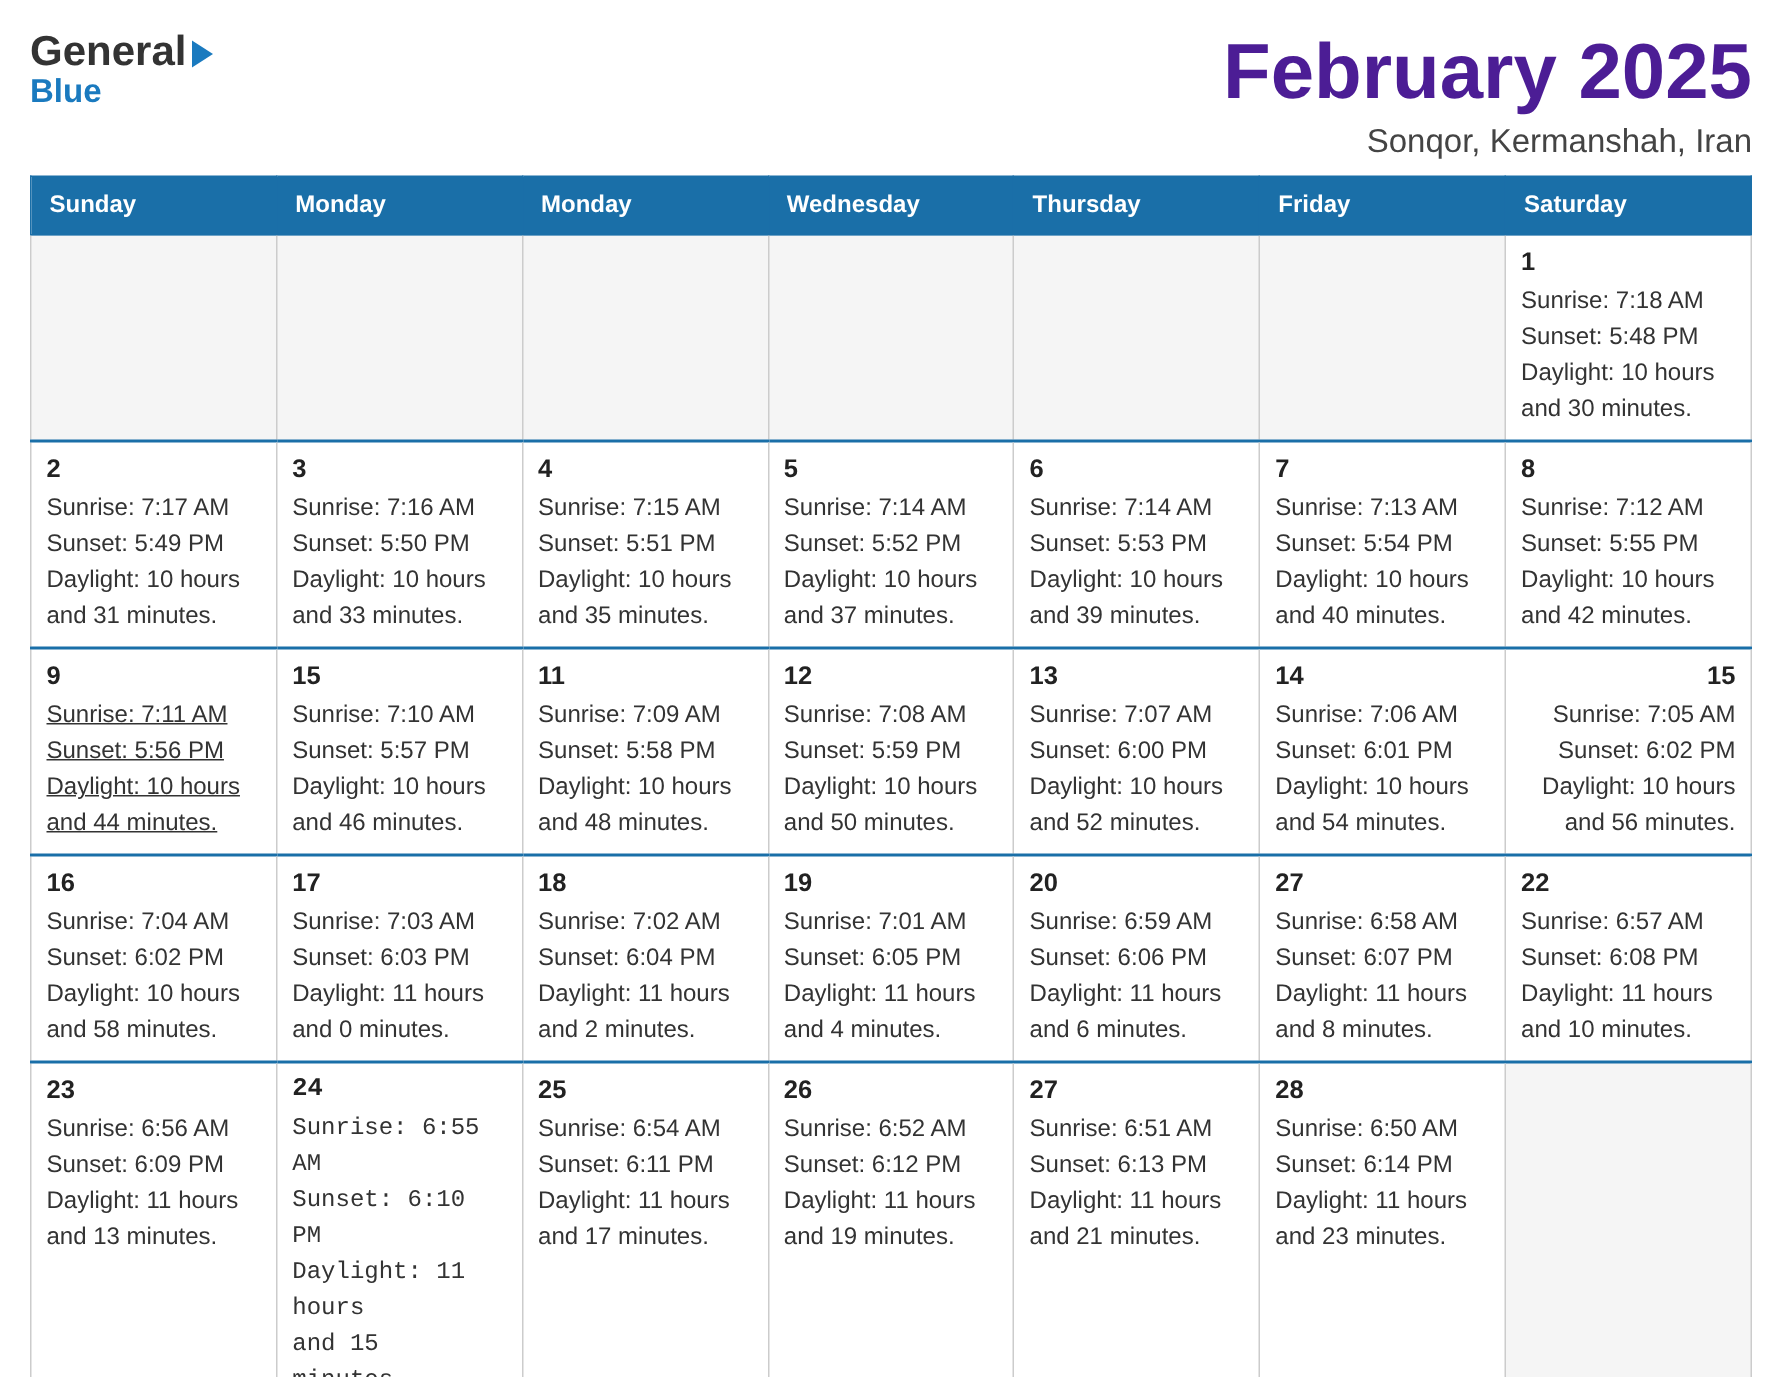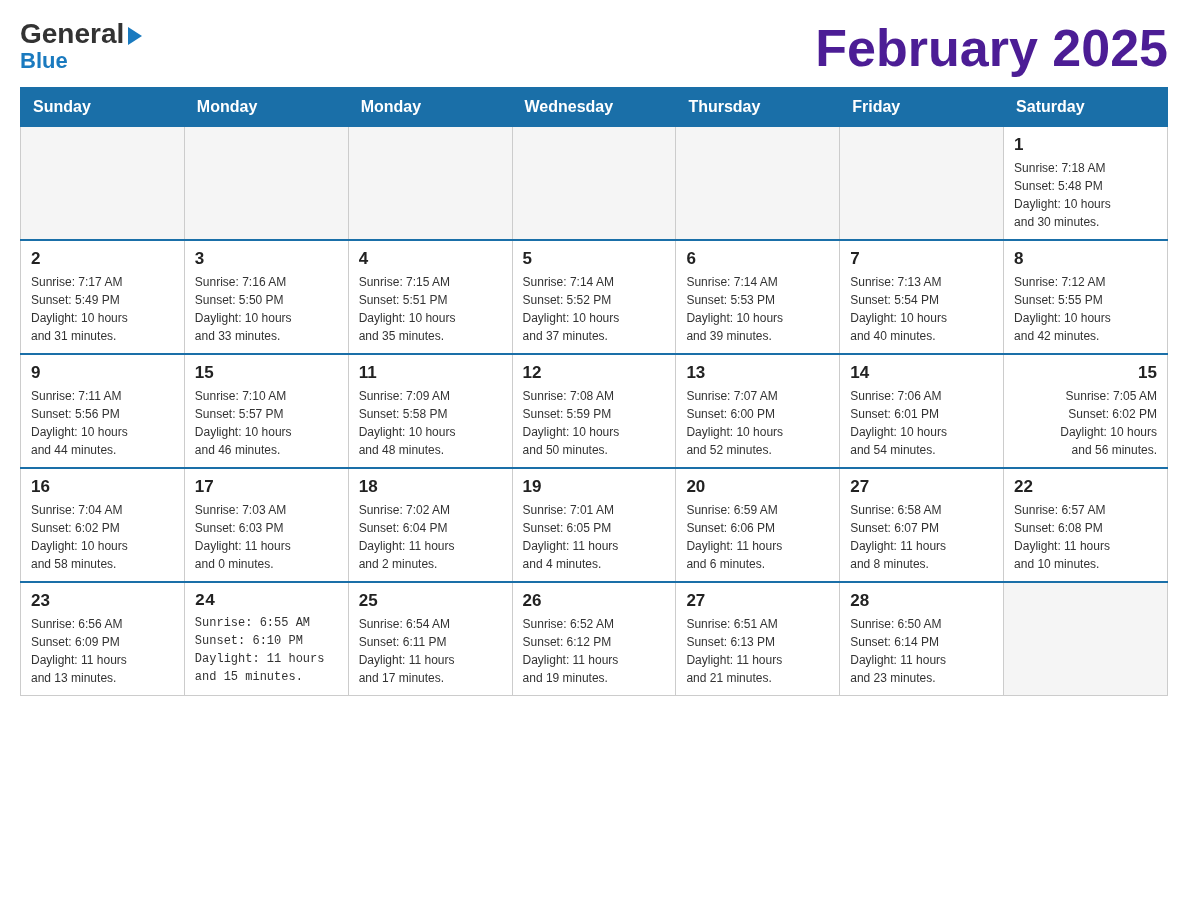--- a/index.html
+++ b/index.html
@@ -78,21 +78,21 @@
       background-color: #f5f5f5;
     }
     .day-number {
       font-size: 17px;
       font-weight: bold;
       color: #222;
       display: block;
       margin-bottom: 4px;
     }
     .day-info {
-      font-size: 12px;
+      font-size: 16px;
       color: #333;
       line-height: 1.5;
     }
     .empty-cell {
       background-color: #f5f5f5;
     }
     .calendar tbody tr td {
       background-color: #fff;
     }
     .calendar tbody tr:nth-child(odd) td {
@@ -104,20 +104,21 @@
 
 <div class="header">
   <div class="logo">
     <div class="logo-general">General<span style="display:inline-block;width:0;height:0;border-top:9px solid transparent;border-bottom:9px solid transparent;border-left:14px solid #1a7abf;margin-left:4px;vertical-align:middle;"></span></div>
     <div class="logo-blue">
       Blue
     </div>
   </div>
   <div class="title-area">
     <div class="month-title">February 2025</div>
+    <div class="location">Sonqor, Kermanshah, Iran</div>
   </div>
 </div>
 
 <table class="calendar">
   <thead>
     <tr>
       <th>Sunday</th>
       <th>Monday</th>
       <th>Monday</th>
       <th>Wednesday</th>
@@ -189,21 +190,21 @@
           <span class="day-number">8</span>
           <div class="day-info" style="white-space: pre-line;">Sunrise: 7:12 AM
 Sunset: 5:55 PM
 Daylight: 10 hours
 and 42 minutes.</div>
         </td>
       </tr>
       <tr>
         <td style="border-top: 2px solid rgb(26, 111, 168);">
           <span class="day-number">9</span>
-          <div class="day-info" style="white-space: pre-line;">Sunrise: 7:11 AM
+          <div class="day-info" style="white-space: pre-line; text-decoration: underline;">Sunrise: 7:11 AM
 Sunset: 5:56 PM
 Daylight: 10 hours
 and 44 minutes.</div>
         </td>
         <td style="border-top: 2px solid rgb(26, 111, 168);">
           <span class="day-number">15</span>
           <div class="day-info" style="white-space: pre-line;">Sunrise: 7:10 AM
 Sunset: 5:57 PM
 Daylight: 10 hours
 and 46 minutes.</div>

